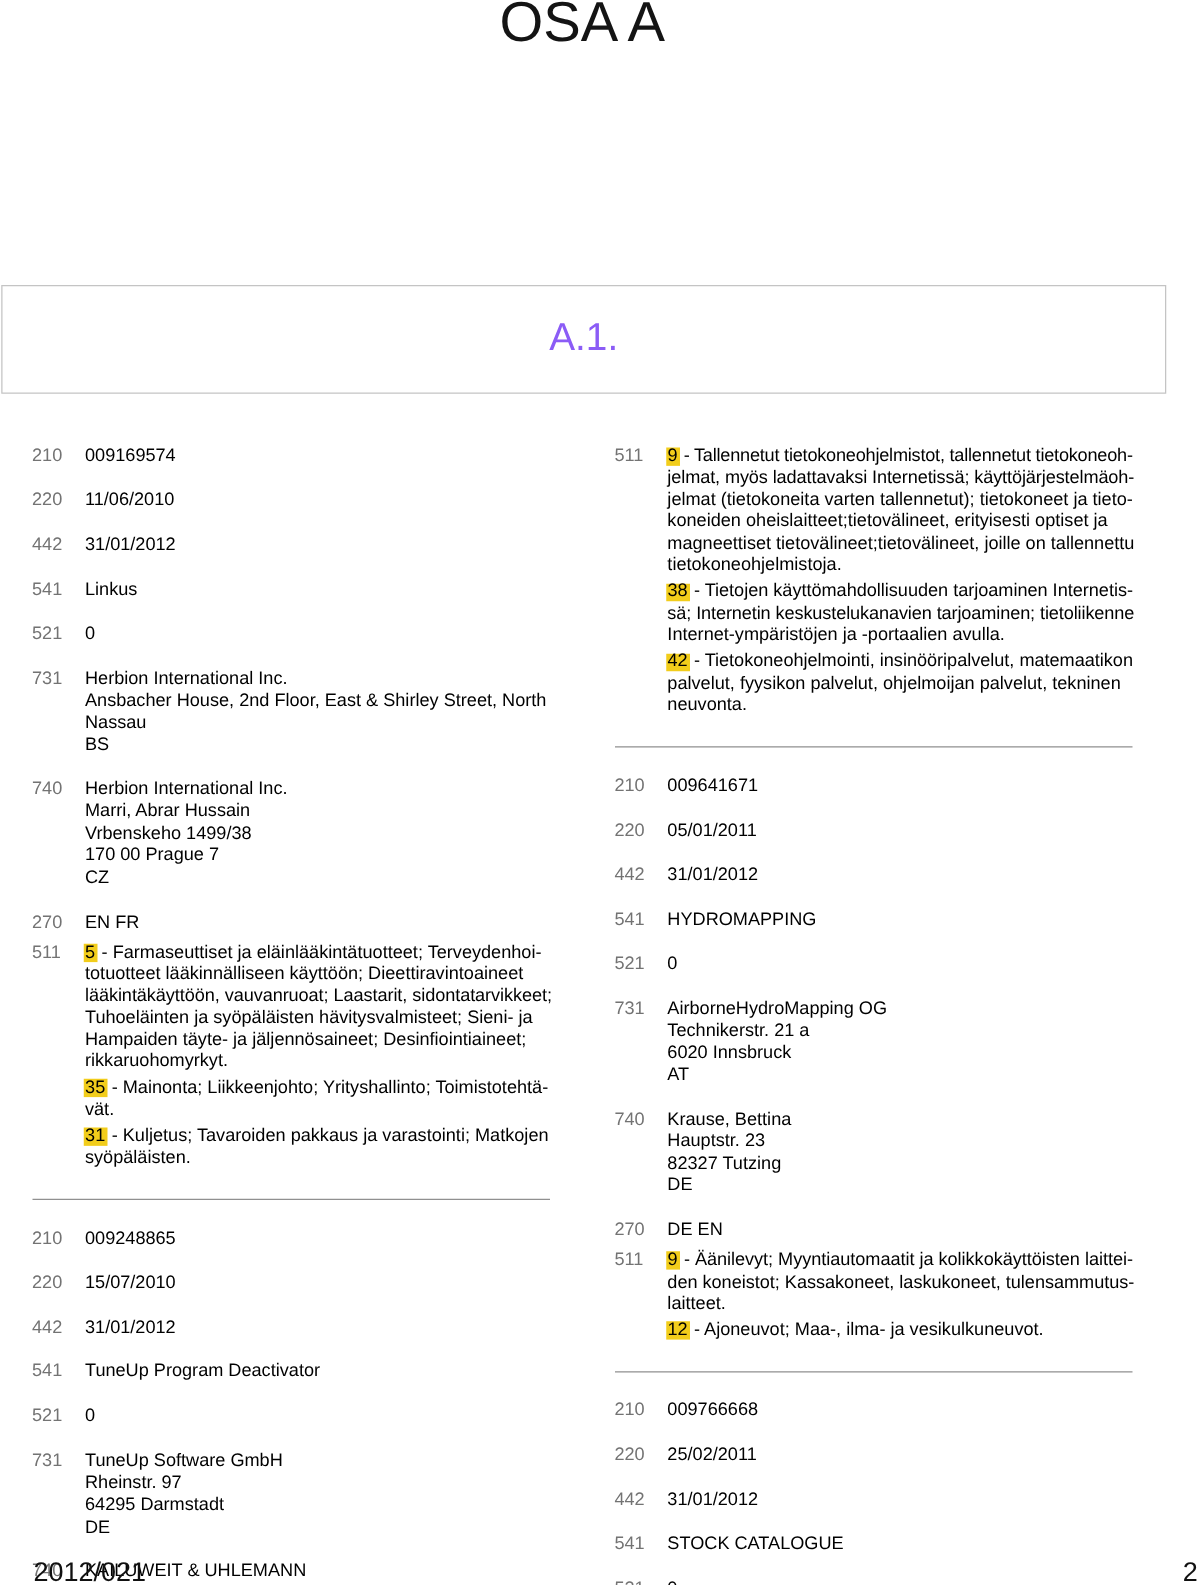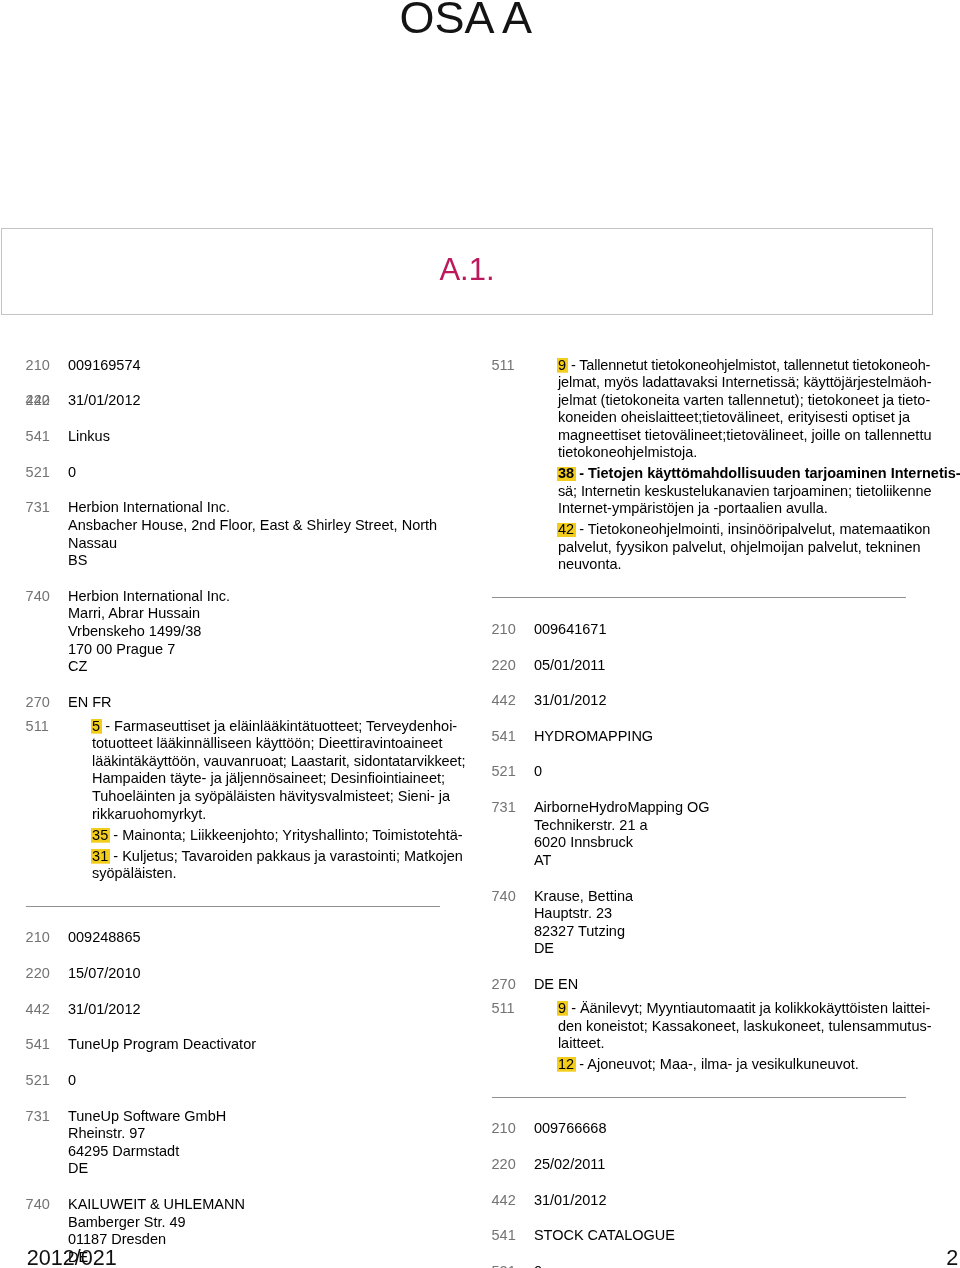--- a/index.html
+++ b/index.html
@@ -6,36 +6,36 @@
   body{width:960px;height:1268px;background:#ffffff;
        font-family:"Liberation Sans",sans-serif;color:#000;overflow:hidden;}
   .page{position:relative;width:960px;height:938px;}
 
   .osa-title{position:absolute;left:399.5px;top:-5.4px;font-size:45px;color:#141414;
              line-height:45px;white-space:nowrap;}
 
   .sectionbox{position:absolute;left:1px;top:228px;width:931.5px;height:87px;
               border:1px solid #c4c4c4;box-sizing:border-box;}
   .section-label{position:absolute;left:439.4px;top:254.1px;font-size:31px;
-                 color:#be185d;line-height:31px;white-space:nowrap;}
+                 color:#8b5cf6;line-height:31px;white-space:nowrap;}
 
   .col{position:absolute;top:356.8px;width:416px;}
   .col-left{left:25.6px;}
   .col-right{left:491.5px;}
 
   .field{position:relative;padding-left:42.4px;margin-top:18px;}
   .field:first-child{margin-top:0;}
   .field-511{margin-top:6.4px;}
   .fcode{position:absolute;left:0;top:0;width:38px;color:#44557d;font-size:14.5px;
          line-height:17.62px;text-align:left;}
   .fval{font-size:14.5px;line-height:17.62px;color:#000;}
   .fval .ln{display:block;white-space:nowrap;}
 
   .cls{font-size:14.5px;line-height:17.52px;color:#000;}
-  .cls .cl{display:block;white-space:nowrap;margin-left:24px;}
+  .cls .cl{display:block;white-space:nowrap;}
   .cls + .cls{margin-top:3.5px;}
   .clsnum{padding:0 1.9px 0 1.2px;margin-left:-1.1px;margin-right:-0.7px;
           background-image:linear-gradient(#f2cd1b,#f2cd1b);
           background-repeat:no-repeat;
           background-size:100% 14.7px;
           background-position:0 1.3px;}
   .clsgap{display:inline-block;width:3.9px;}
 
   .rulewrap{height:46.9px;position:relative;}
   .rule{position:absolute;left:0;top:23.4px;width:414.5px;height:1px;background:#909090;}
@@ -56,20 +56,23 @@
   <div class="col col-left" id="col-0">
       <div class="record">
         <div class="field field-210">
           <div class="fcode">210</div>
           <div class="fval">
             <span class="ln">009169574</span>
           </div>
         </div>
         <div class="field field-220">
           <div class="fcode">220</div>
+          <div class="fval">
+            <span class="ln">11/06/2010</span>
+          </div>
         </div>
         <div class="field field-442">
           <div class="fcode">442</div>
           <div class="fval">
             <span class="ln">31/01/2012</span>
           </div>
         </div>
         <div class="field field-541">
           <div class="fcode">541</div>
           <div class="fval">
@@ -107,26 +110,27 @@
             <span class="ln">EN FR</span>
           </div>
         </div>
         <div class="field field-511">
           <div class="fcode">511</div>
           <div class="fval">
             <div class="cls">
               <span class="cl"><span class="clsnum">5</span><span class="clsgap"></span>- Farmaseuttiset ja eläinlääkintätuotteet; Terveydenhoi-</span>
               <span class="cl">totuotteet lääkinnälliseen käyttöön; Dieettiravintoaineet</span>
               <span class="cl" style="letter-spacing: -0.0615996px;">lääkintäkäyttöön, vauvanruoat; Laastarit, sidontatarvikkeet;</span>
+              <span class="cl">Tuhoeläinten ja syöpäläisten hävitysvalmisteet; Sieni- ja</span>
               <span class="cl">Hampaiden täyte- ja jäljennösaineet; Desinfiointiaineet;</span>
-              <span class="cl">Tuhoeläinten ja syöpäläisten hävitysvalmisteet; Sieni- ja</span>
               <span class="cl">rikkaruohomyrkyt.</span>
             </div>
             <div class="cls">
               <span class="cl"><span class="clsnum">35</span><span class="clsgap"></span>- Mainonta; Liikkeenjohto; Yrityshallinto; Toimistotehtä-</span>
+              <span class="cl">vät.</span>
             </div>
             <div class="cls">
               <span class="cl"><span class="clsnum">31</span><span class="clsgap"></span>- Kuljetus; Tavaroiden pakkaus ja varastointi; Matkojen</span>
               <span class="cl">syöpäläisten.</span>
             </div>
           </div>
         </div>
       </div>
       <div class="rulewrap">
         <div class="rule"></div>
@@ -195,21 +199,21 @@
           <div class="fval">
             <div class="cls">
               <span class="cl" style="letter-spacing: -0.174896px;"><span class="clsnum">9</span><span class="clsgap"></span>- Tallennetut tietokoneohjelmistot, tallennetut tietokoneoh-</span>
               <span class="cl" style="letter-spacing: -0.0878178px;">jelmat, myös ladattavaksi Internetissä; käyttöjärjestelmäoh-</span>
               <span class="cl">jelmat (tietokoneita varten tallennetut); tietokoneet ja tieto-</span>
               <span class="cl">koneiden oheislaitteet;tietovälineet, erityisesti optiset ja</span>
               <span class="cl" style="letter-spacing: -0.00695565px;">magneettiset tietovälineet;tietovälineet, joille on tallennettu</span>
               <span class="cl">tietokoneohjelmistoja.</span>
             </div>
             <div class="cls">
-              <span class="cl" style="letter-spacing: -0.0188616px; font-weight: bold;"><span class="clsnum">38</span><span class="clsgap"></span>- Tietojen käyttömahdollisuuden tarjoaminen Internetis-</span>
+              <span class="cl" style="letter-spacing: -0.0188616px;"><span class="clsnum">38</span><span class="clsgap"></span>- Tietojen käyttömahdollisuuden tarjoaminen Internetis-</span>
               <span class="cl" style="letter-spacing: -0.0888771px;">sä; Internetin keskustelukanavien tarjoaminen; tietoliikenne</span>
               <span class="cl">Internet-ympäristöjen ja -portaalien avulla.</span>
             </div>
             <div class="cls">
               <span class="cl" style="letter-spacing: -0.0185826px;"><span class="clsnum">42</span><span class="clsgap"></span>- Tietokoneohjelmointi, insinööripalvelut, matemaatikon</span>
               <span class="cl">palvelut, fyysikon palvelut, ohjelmoijan palvelut, tekninen</span>
               <span class="cl">neuvonta.</span>
             </div>
           </div>
         </div>

